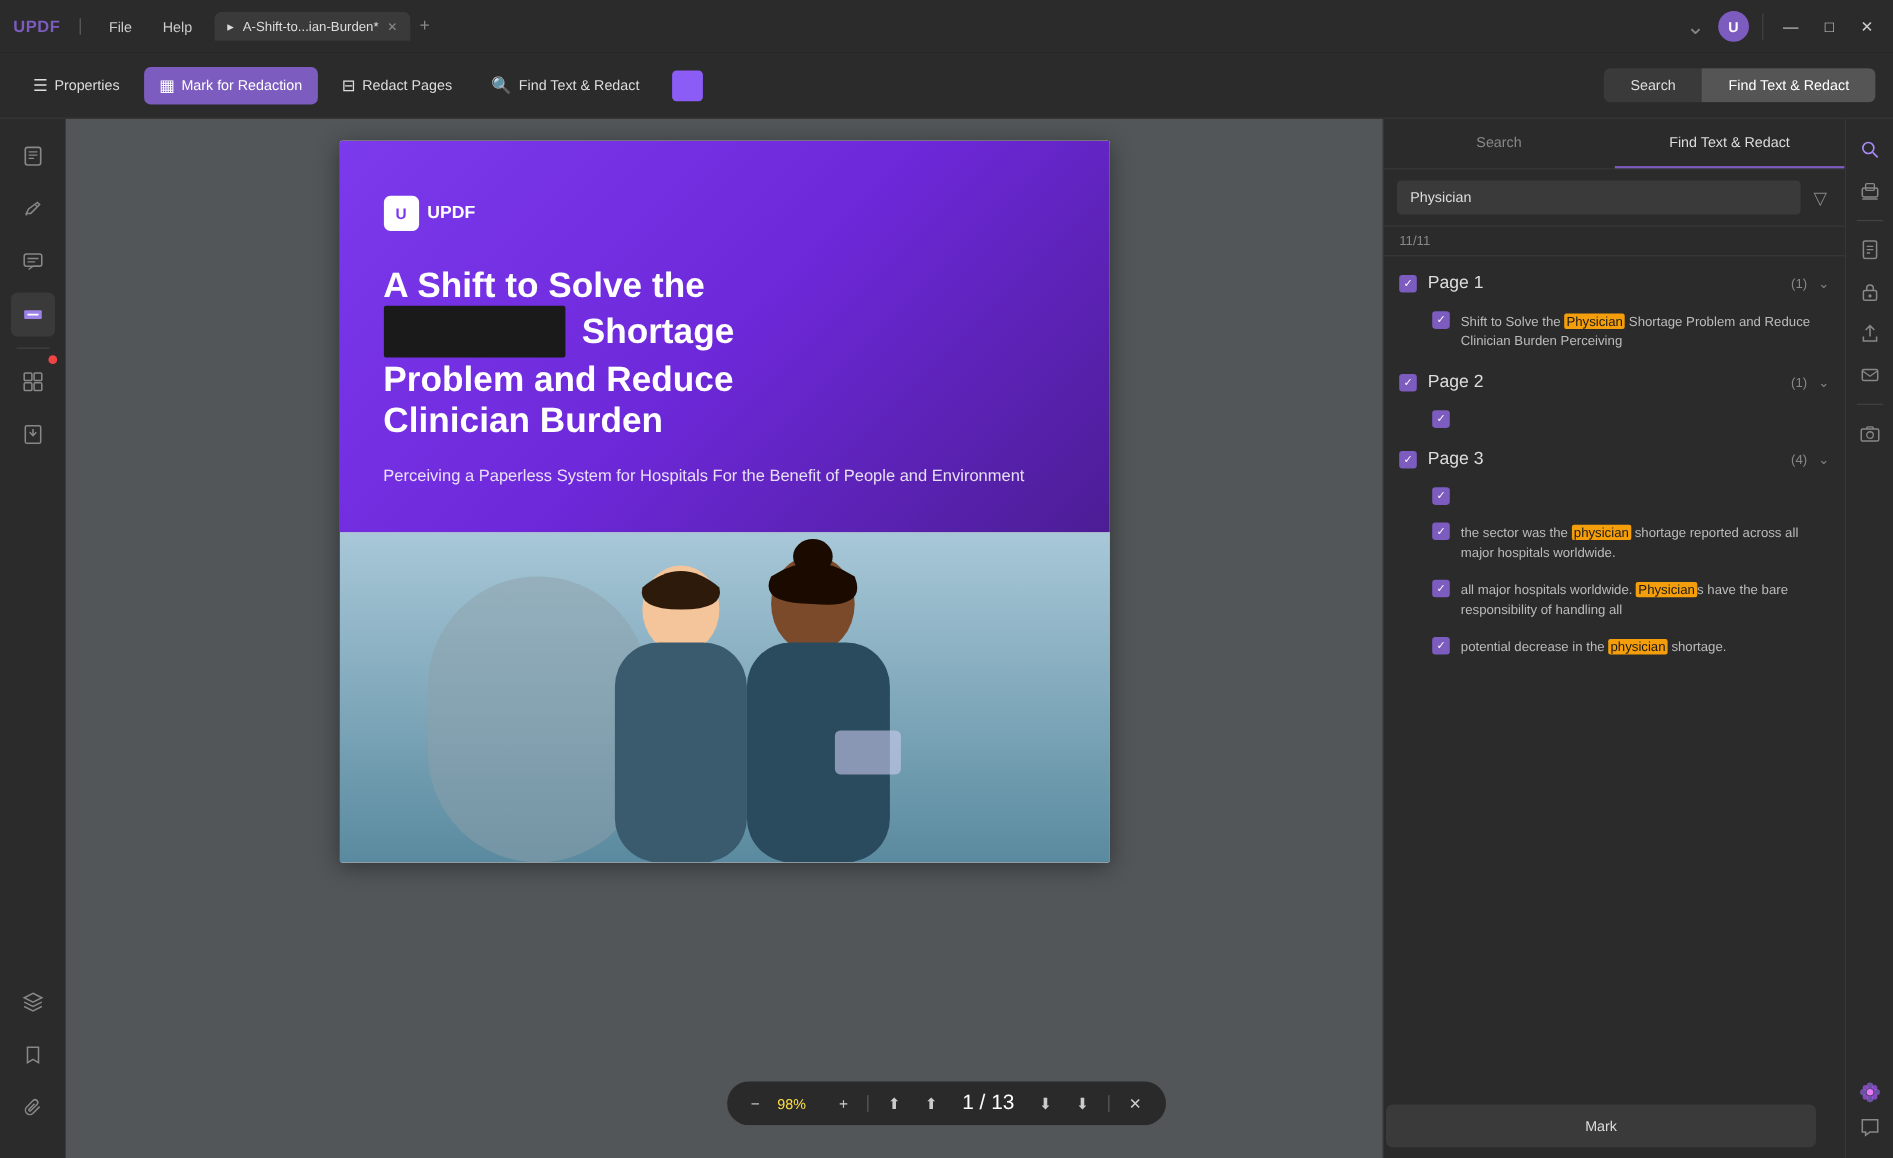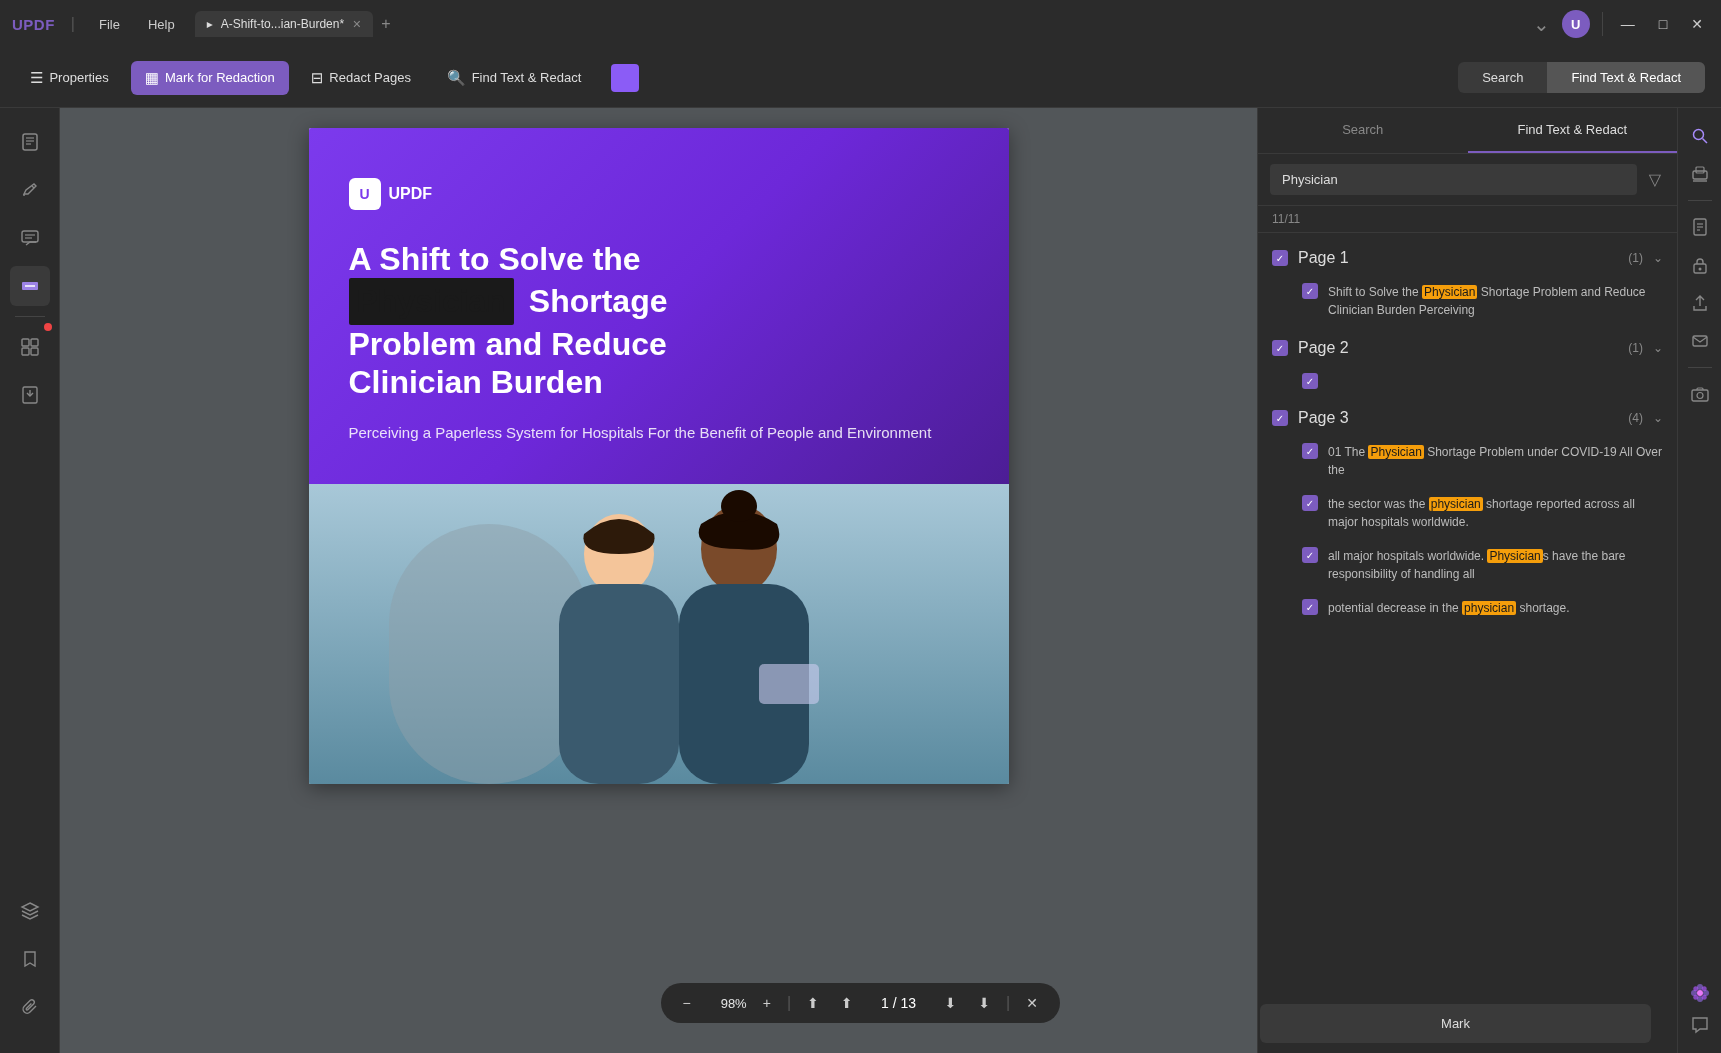--- a/index.html
+++ b/index.html
@@ -289,29 +289,29 @@
       padding: 4px 6px;
     }
     .page-ctrl-divider {
       color: #555;
       font-size: 16px;
     }
     .page-input {
       background: none;
       border: none;
       color: white;
-      font-size: 14px;
+      font-size: 19px;
       width: 60px;
       text-align: center;
     }
     .zoom-display {
-      color: #e5e5e5;
+      color: #fde047;
       font-size: 13px;
       min-width: 40px;
-      text-align: right;
+      text-align: left;
     }
 
     
     .right-panel {
       width: 420px;
       background: #2b2b2b;
       border-left: 1px solid #3a3a3a;
       display: flex;
       flex-direction: column;
       flex-shrink: 0;
@@ -703,23 +703,20 @@
 
       <div class="result-group">
         <div class="result-group-header">
           <div class="rp-checkbox">✓</div>
           <span class="result-group-label">Page 3</span>
           <span class="result-group-count">(4)</span>
           <span class="result-group-chevron">⌄</span>
         </div>
         <div class="result-item">
           <div class="rp-checkbox">✓</div>
-          <div class="result-item-text">
-            01 The <span class="highlight">Physician</span> Shortage Problem under COVID-19 All Over the
-          </div>
         </div>
         <div class="result-item">
           <div class="rp-checkbox">✓</div>
           <div class="result-item-text">
             the sector was the <span class="highlight">physician</span> shortage reported across all major hospitals worldwide.
           </div>
         </div>
         <div class="result-item">
           <div class="rp-checkbox">✓</div>
           <div class="result-item-text">

